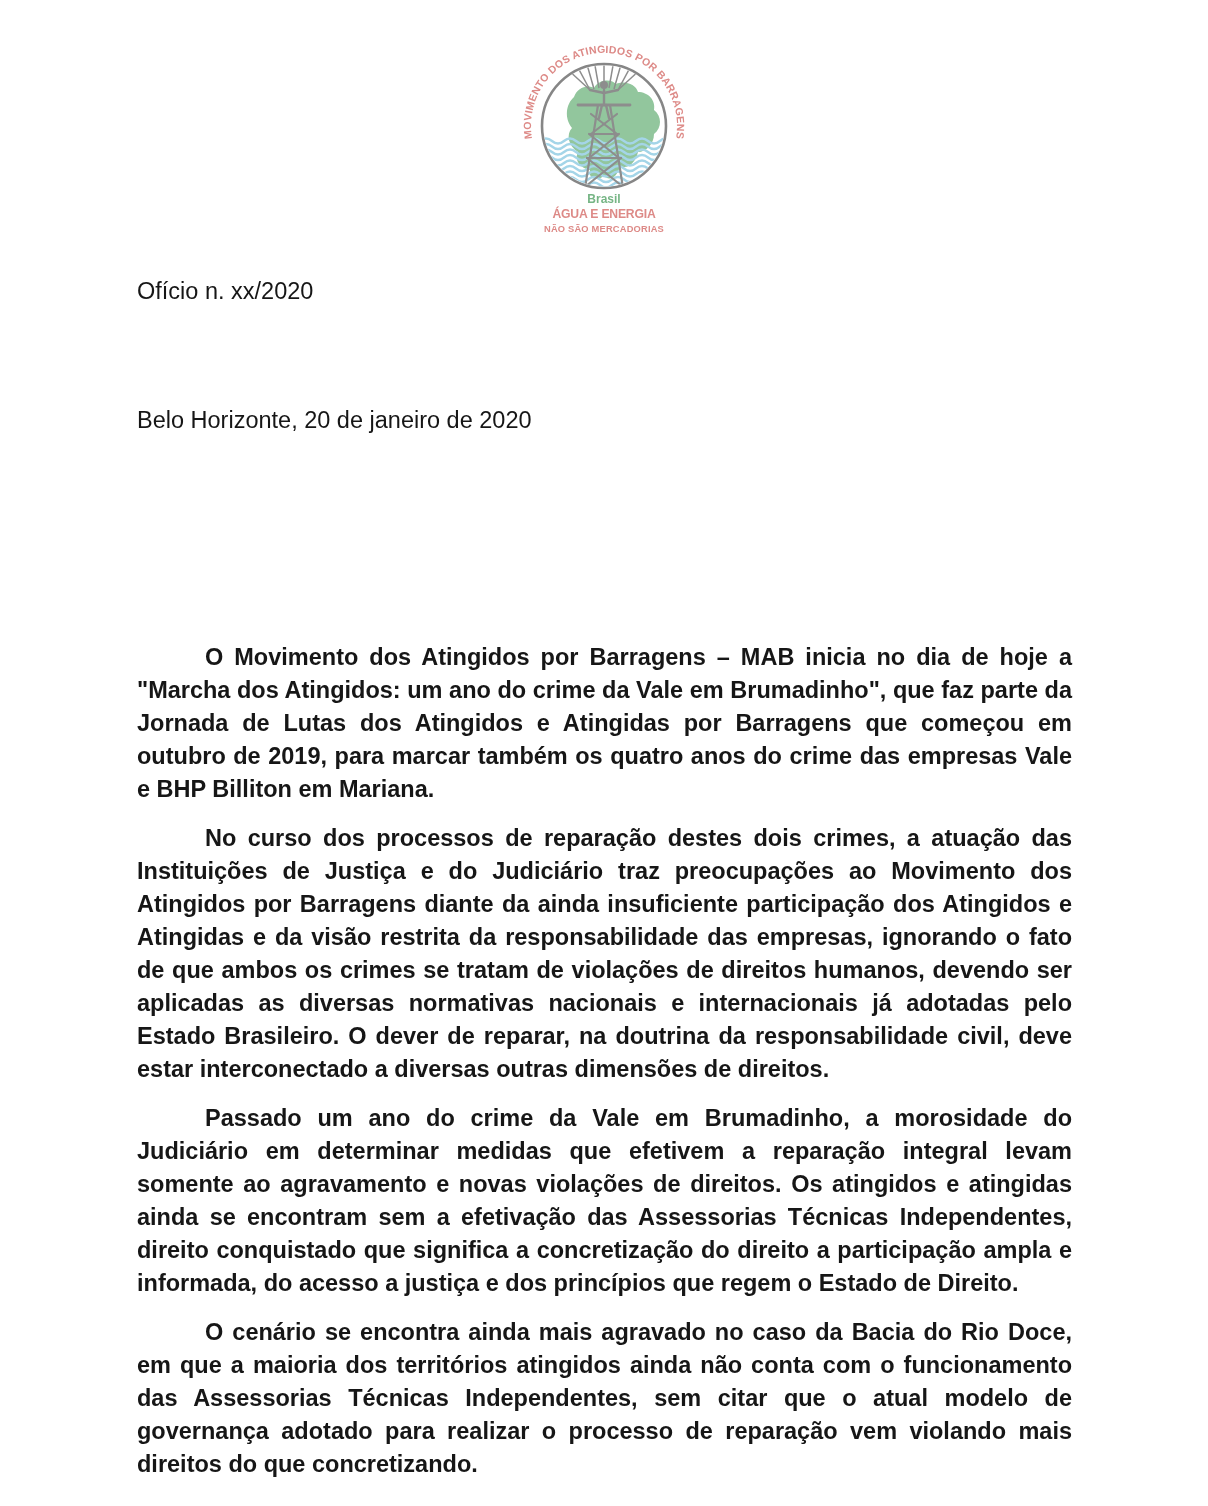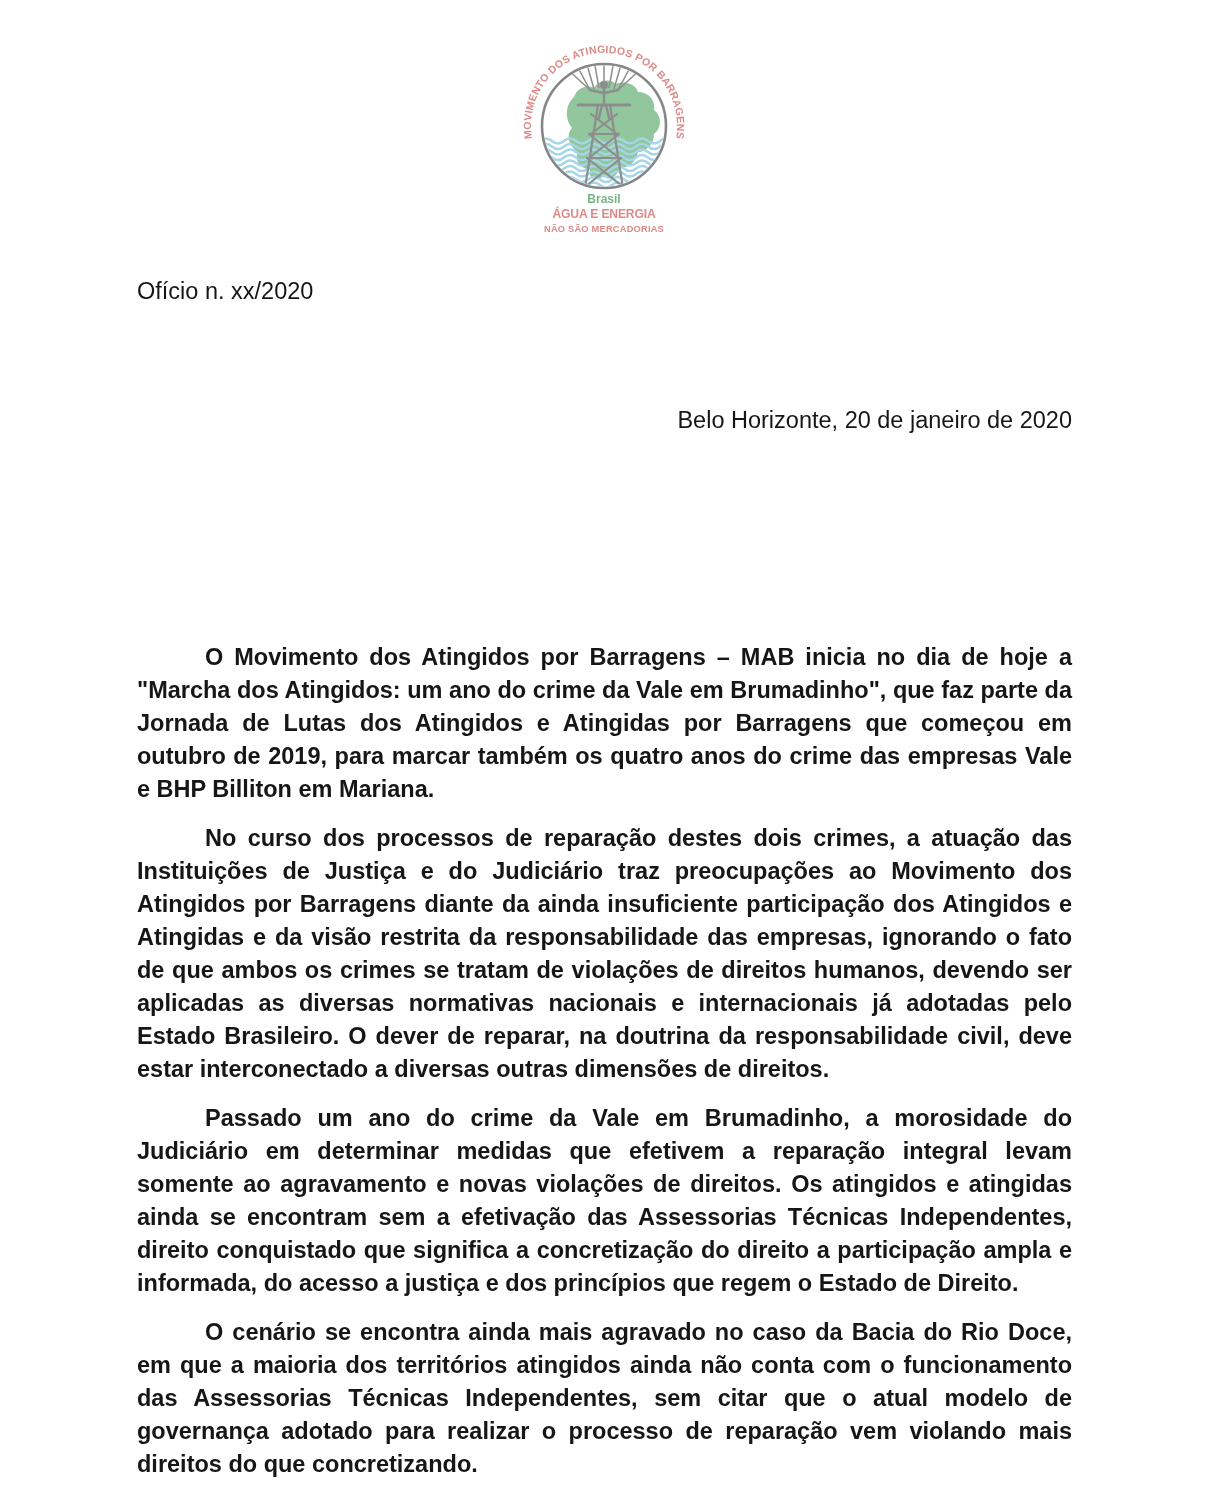--- a/index.html
+++ b/index.html
@@ -33,21 +33,20 @@
     left: 137px;
     font-size: 23.5px;
     line-height: 28px;
     margin-top: 11px;
   }
   .date-line {
     position: absolute;
     top: 406px;
     left: 137px;
     width: 935px;
-    text-align: right;
     font-size: 23.5px;
     line-height: 28px;
   }
   .addressee {
     position: absolute;
     top: 546px;
     left: 137px;
     width: 960px;
     font-size: 23.5px;
     line-height: 28px;

